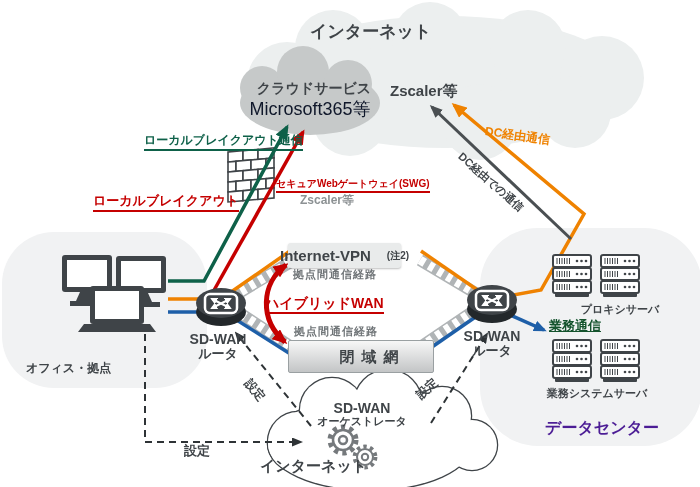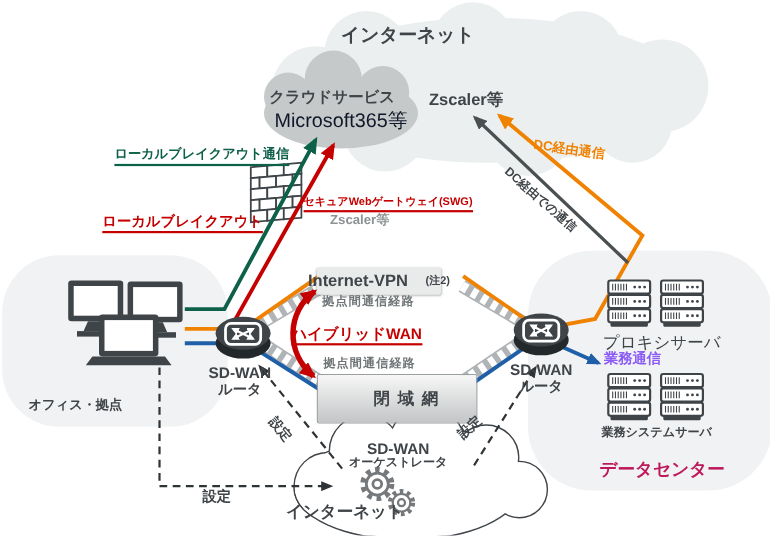--- a/index.html
+++ b/index.html
@@ -2,31 +2,31 @@
 <html><head>
 <meta charset="utf-8">
 <style>
   html,body{margin:0;padding:0;background:#fff;}
   #stage{position:relative;width:700px;height:487px;overflow:hidden;background:#fff;
          font-family:"Liberation Sans","DejaVu Sans",sans-serif;color:#3f4448;}
   #wires{position:absolute;left:0;top:0;z-index:1;}
   .lbl{position:absolute;z-index:2;white-space:nowrap;line-height:1.15;}
   .b{font-weight:bold;}
   .ctr{text-align:center;}
-  .green{color:#0e6149;}
+  .green{color:#0e6149;margin-left:40px;}
   .red{color:#c50000;}
   .orange{color:#ef8200;}
-  .blue{color:#8b5cf6;}
+  .blue{color:#14532d;text-decoration:underline;}
   .gray{color:#6f7477;}
   .lgray{color:#8d9294;}
   .ul-red{border-bottom:2px solid #c50000;padding-bottom:1px;}
   .ul-green{border-bottom:2px solid #0e6149;padding-bottom:1px;}
   .vpn-box{left:288px;top:243px;width:113px;height:25px;background:#e9ebeb;border-radius:3px;
            box-shadow:0 1px 2px rgba(0,0,0,.25);display:flex;align-items:center;justify-content:center;}
-  .closed-box{left:288px;top:340px;width:146px;height:45px;background:linear-gradient(#f7f7f7,#c3c5c6);
+  .closed-box{left:288px;top:340px;width:146px;height:33px;background:linear-gradient(#f7f7f7,#c3c5c6);
               border:1px solid #9aa0a2;border-radius:2px;display:flex;align-items:center;justify-content:center;
               font-weight:bold;font-size:15px;letter-spacing:7px;padding-left:23px;box-sizing:border-box;}
   .rot{transform-origin:0 0;}
 </style>
 </head>
 <body>
 
 <div id="stage">
 
 <svg id="wires" width="700" height="487" viewBox="0 0 700 487">
@@ -216,21 +216,21 @@
   </g>
 
   <g stroke="#2e3336" stroke-width="2" fill="none" stroke-dasharray="7 5">
     <path d="M145,334 L145,442 L301,442" marker-end="url(#mk)"></path>
     <path d="M311,426 L236,333" marker-end="url(#mk)"></path>
     <path d="M431,423 L487,334" marker-end="url(#mk)"></path>
   </g>
 </svg>
 
 <div class="lbl b" style="left:310px;top:22px;font-size:17px;">インターネット</div>
-<div class="lbl b ctr" style="left:240px;top:80px;width:124px;font-size:14px;">クラウドサービス</div>
+<div class="lbl b ctr" style="left:252px;top:80px;width:124px;font-size:14px;">クラウドサービス</div>
 <div class="lbl ctr" style="left:248px;top:99px;width:124px;font-size:18px;color:#0f172a;">Microsoft365等</div>
 <div class="lbl b" style="left:390px;top:82px;font-size:15px;">Zscaler等</div>
 
 <div class="lbl b green ul-green" style="left:104px;top:134px;font-size:12px;">ローカルブレイクアウト通信</div>
 <div class="lbl b red ul-red" style="left:93px;top:194px;font-size:13px;">ローカルブレイクアウト</div>
 <div class="lbl b red ul-red" style="left:276px;top:178px;font-size:10px;">セキュアWebゲートウェイ(SWG)</div>
 <div class="lbl b lgray" style="left:300px;top:194px;font-size:12px;">Zscaler等</div>
 
 <div class="lbl b orange rot" style="left:486px;top:125px;font-size:12px;transform:rotate(8deg);">DC経由通信</div>
 <div class="lbl b rot" style="left:464px;top:150px;font-size:11px;transform:rotate(41deg);">DC経由での通信</div>
@@ -249,24 +249,24 @@
 <div class="lbl b" style="left:26px;top:362px;font-size:12px;">オフィス・拠点</div>
 <div class="lbl b ctr" style="left:168px;top:331px;width:100px;font-size:14px;">
   <div>SD-WAN</div>
   <div style="font-size:13px;">ルータ</div>
 </div>
 <div class="lbl b ctr" style="left:442px;top:328px;width:100px;font-size:14px;">
   <div>SD-WAN</div>
   <div style="font-size:13px;">ルータ</div>
 </div>
 
-<div class="lbl ctr" style="left:548px;top:303px;width:98px;font-size:15px;font-weight:400;">プロキシサーバ</div>
+<div class="lbl ctr" style="left:571px;top:303px;width:98px;font-size:11px;font-weight:700;">プロキシサーバ</div>
 <div class="lbl b blue" style="left:549px;top:319px;font-size:13px;">業務通信</div>
 <div class="lbl ctr" style="left:542px;top:387px;width:110px;font-size:11px;font-weight:600;">業務システムサーバ</div>
-<div class="lbl b" style="left:545px;top:419px;font-size:16px;color:#be185d;">データセンター</div>
+<div class="lbl b" style="left:545px;top:419px;font-size:16px;color:#4c1d95;">データセンター</div>
 
 <div class="lbl b ctr" style="left:312px;top:400px;width:100px;font-size:14px;">SD-WAN</div>
 <div class="lbl b ctr" style="left:302px;top:415px;width:120px;font-size:11px;">オーケストレータ</div>
 <div class="lbl b" style="left:260px;top:457px;font-size:15px;">インターネット</div>
 
 <div class="lbl b" style="left:184px;top:444px;font-size:13px;">設定</div>
 <div class="lbl b rot" style="left:252px;top:377px;font-size:12px;transform:rotate(50deg);">設定</div>
 <div class="lbl b rot" style="left:414px;top:392px;font-size:12px;transform:rotate(-42deg);">設定</div>
 
 </div>

